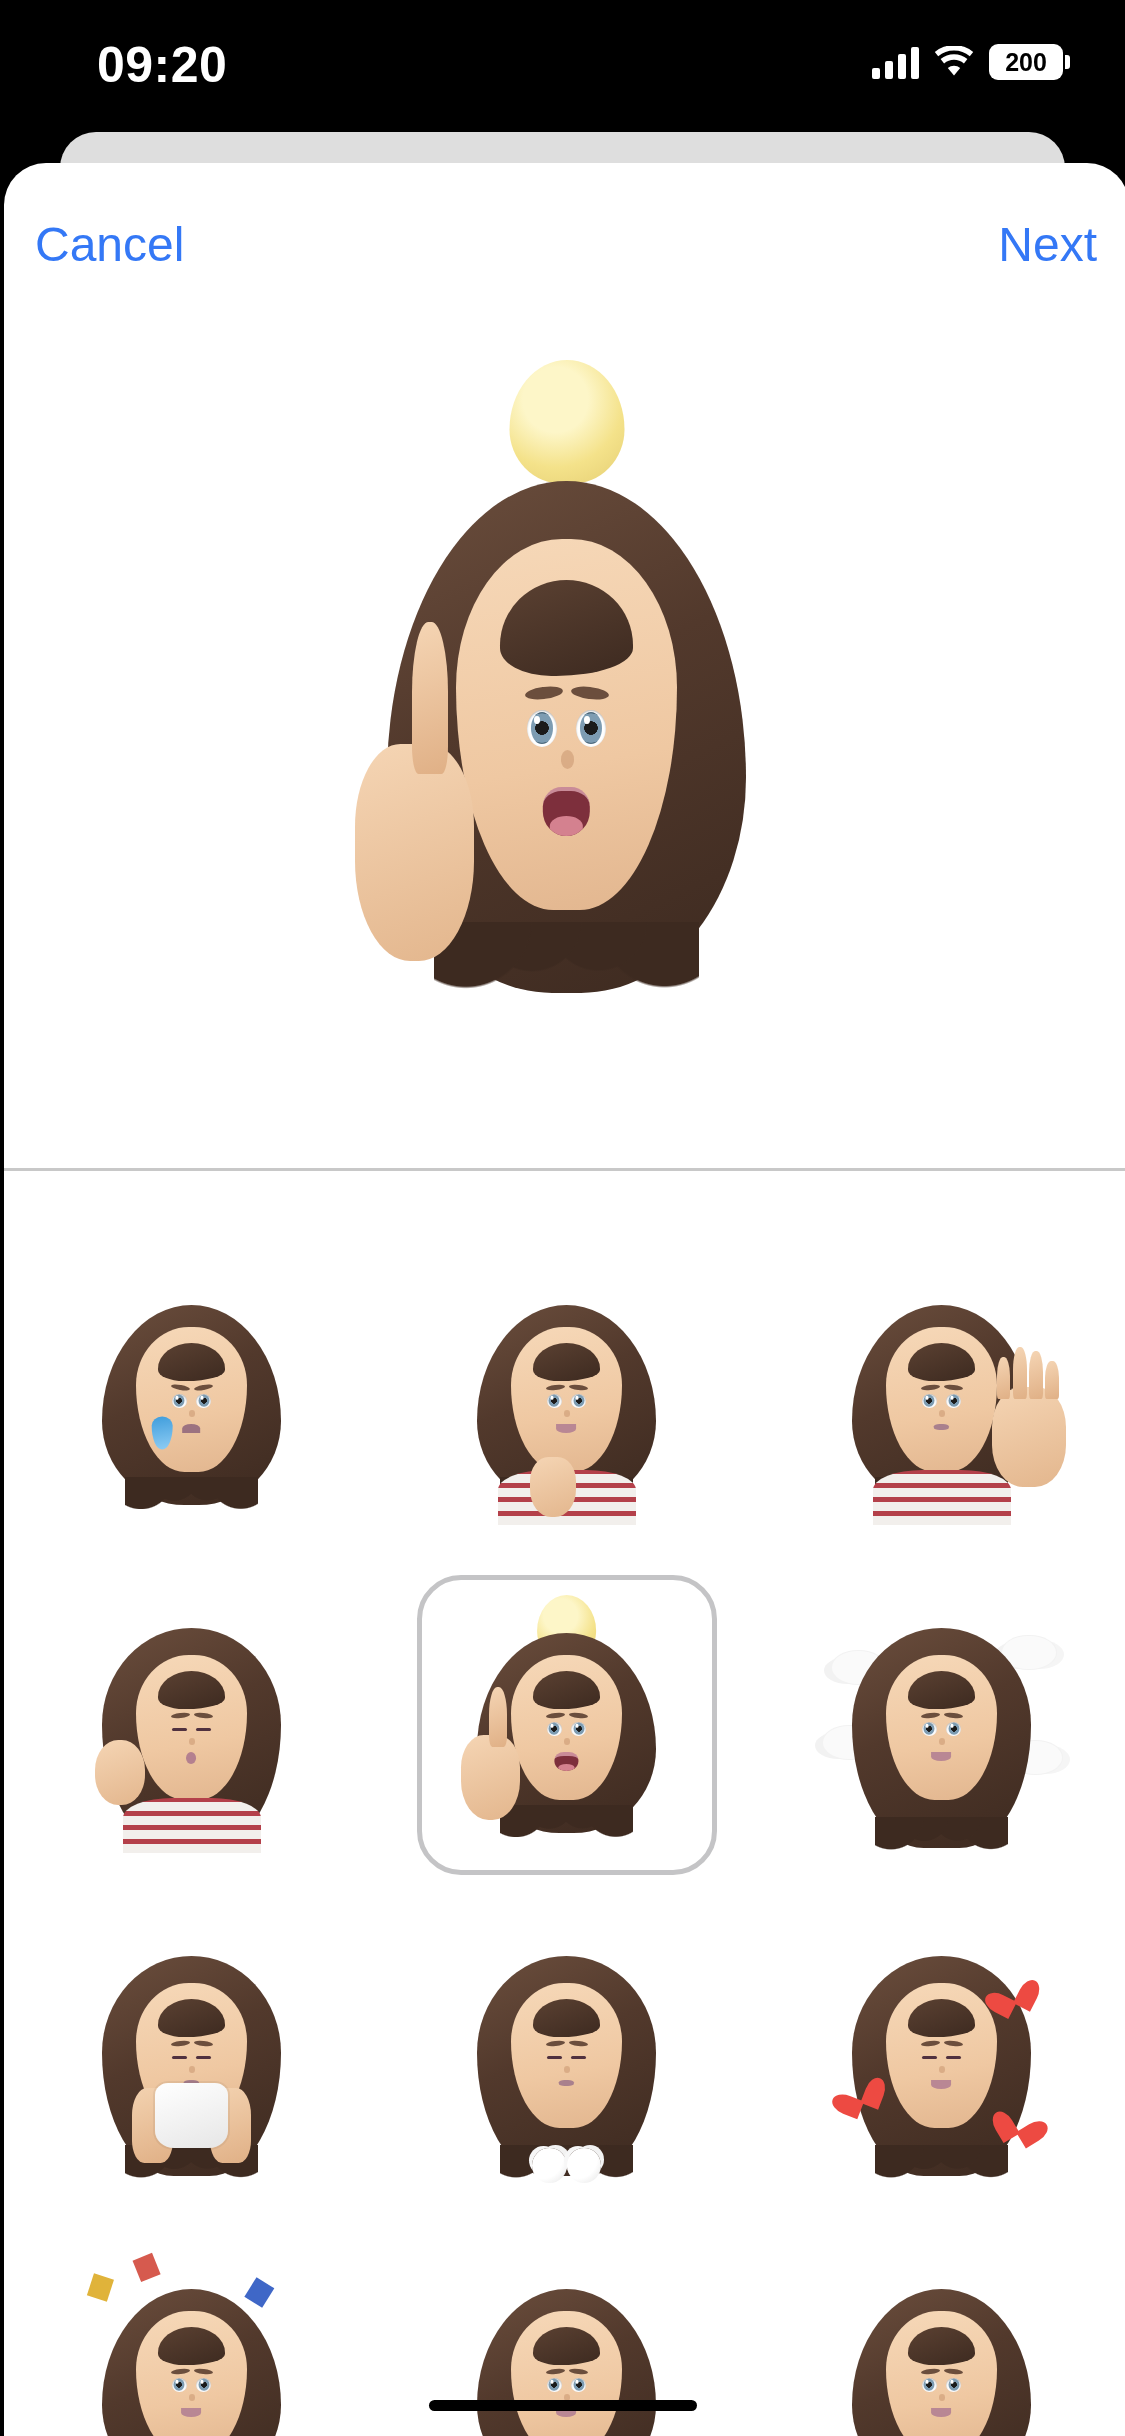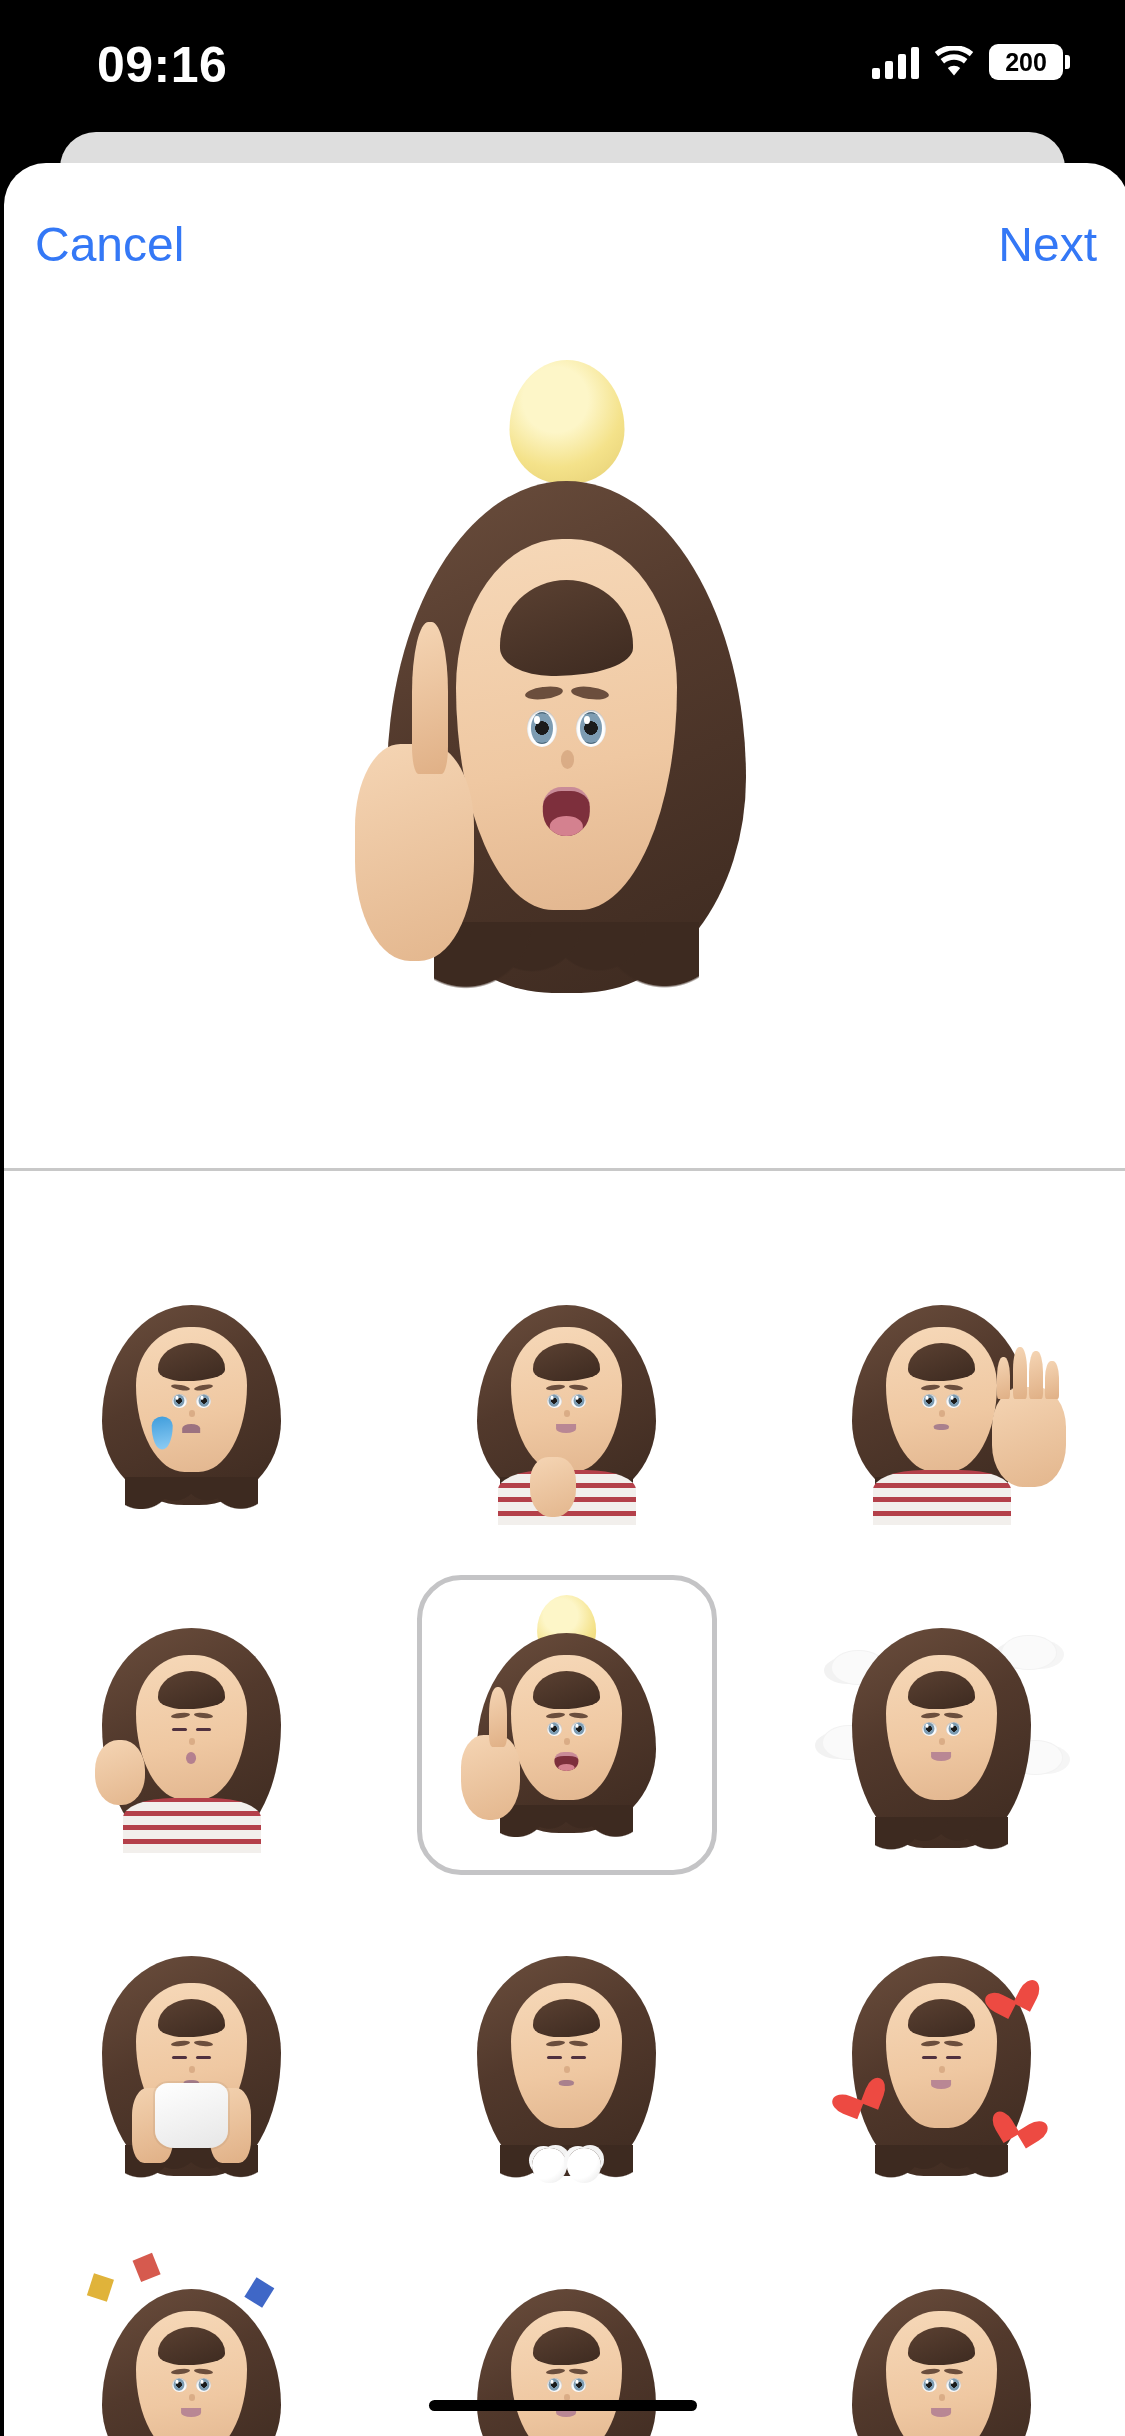--- a/index.html
+++ b/index.html
@@ -340,21 +340,21 @@
   #home-indicator{
     position:absolute; left:50%; transform:translateX(-50%);
     bottom:25px; width:268px; height:11px;
     background:#000; border-radius:6px; z-index:60;
   }
 </style>
 </head>
 <body>
 
 <div id="status-bar">
-  <div id="status-time">09:16</div>
+  <div id="status-time">09:20</div>
   <div id="status-right">
     <span class="sig">
         <i></i>
         <i></i>
         <i></i>
         <i></i>
       </span>
     <span class="wifi">
       <svg viewBox="0 0 42 32" width="42" height="32">
           <path d="M21 29.5l-6.2-7.6a9.8 9.8 0 0 1 12.4 0z" fill="#fff"></path>

